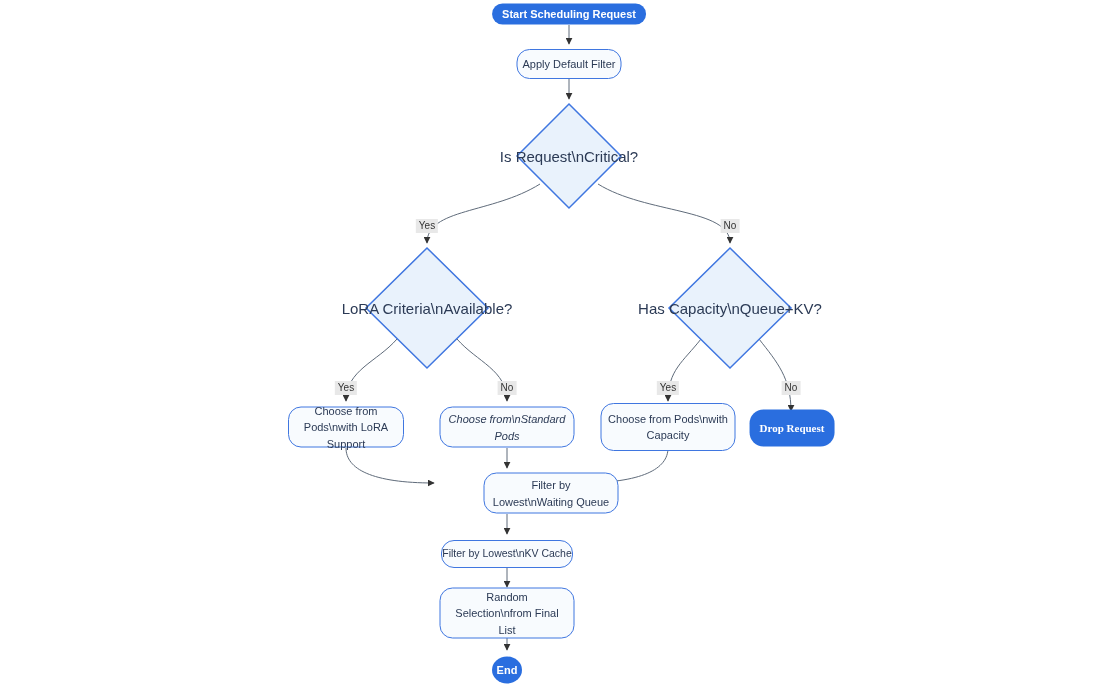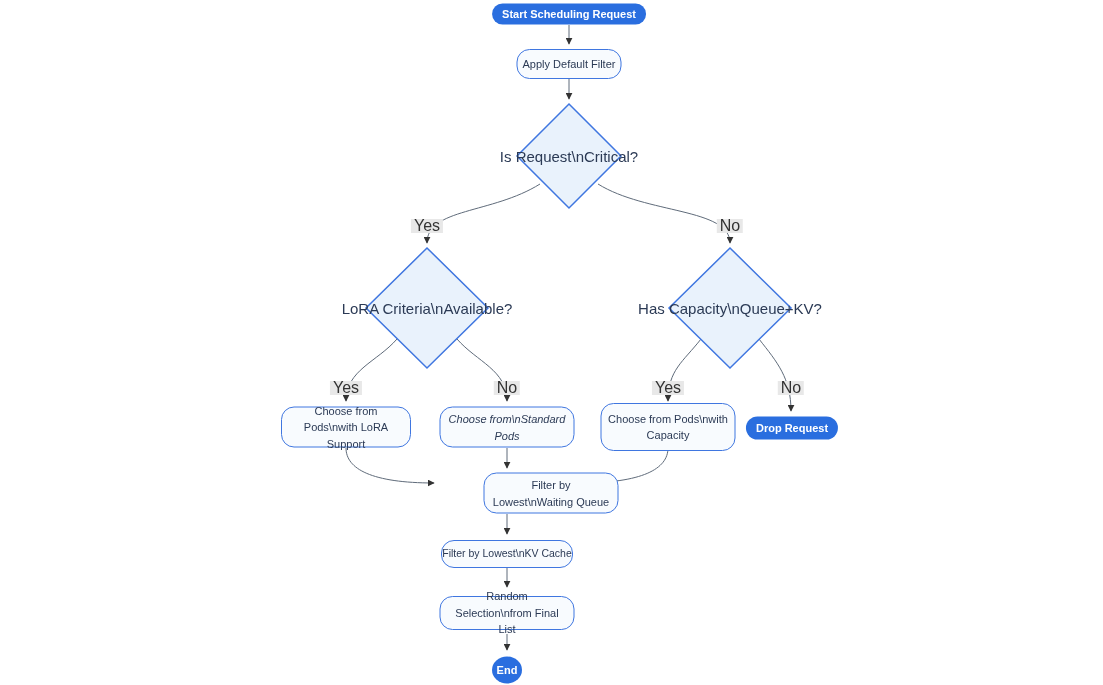--- a/index.html
+++ b/index.html
@@ -62,21 +62,21 @@
     transform: translate(-50%, -50%);
     text-align: center;
     font-size: 15px;
     white-space: nowrap;
   }
   .edge-label {
     position: absolute;
     transform: translate(-50%, -50%);
     background: var(--edge-label-bg, #e8e8e8);
     color: var(--edge-label-text, #333333);
-    font-size: 16px;
+    font-size: 10px;
     padding: 0 3px;
     line-height: 14px;
   }
   .nowrap { white-space: nowrap; }
 </style>
 </head>
 <body>
 
 <div class="stage">
 
@@ -115,33 +115,33 @@
   <div class="node pill-node nowrap" style="left:569px; top:14px; height:21px;">Start Scheduling Request</div>
 
   <div class="node rect-node nowrap" style="left:569px; top:64px; width:105px; height:30px;">Apply Default Filter</div>
 
   <div class="diamond-label" style="left:569px; top:156px;">Is Request\nCritical?</div>
 
   <div class="diamond-label" style="left:427px; top:308px;">LoRA Criteria\nAvailable?</div>
 
   <div class="diamond-label" style="left:730px; top:308px;">Has Capacity\nQueue+KV?</div>
 
-  <div class="node rect-node" style="left:346px; top:427px; width:130px; height:41px;">Choose from Pods\nwith LoRA Support</div>
+  <div class="node rect-node" style="left:346px; top:427px; width:116px; height:41px;">Choose from Pods\nwith LoRA Support</div>
 
   <div class="node rect-node" style="left:507px; top:427px; width:135px; height:41px;font-style:italic;">Choose from\nStandard Pods</div>
 
   <div class="node rect-node" style="left:668px; top:427px; width:135px; height:48px;">Choose from Pods\nwith Capacity</div>
 
-  <div class="node pill-node nowrap" style="left:792px; top:428px; height:23px;">Drop Request</div>
+  <div class="node pill-node nowrap" style="left:792px; top:428px; height:37px;font-family:Liberation Serif, serif;">Drop Request</div>
 
   <div class="node rect-node" style="left:507px; top:493px; width:135px; height:41px;margin-left:44px;">Filter by Lowest\nWaiting Queue</div>
 
   <div class="node rect-node nowrap" style="left:507px; top:554px; width:132px; height:28px; font-size:10.5px;">Filter by Lowest\nKV Cache</div>
 
-  <div class="node rect-node" style="left:507px; top:613px; width:135px; height:34px;">Random Selection\nfrom Final List</div>
+  <div class="node rect-node" style="left:507px; top:613px; width:135px; height:51px;">Random Selection\nfrom Final List</div>
 
   <div class="node circle-node" style="left:507px; top:670px; width:30px; height:27px;">End</div>
 
   <div class="edge-label" style="left:427px; top:226px;">Yes</div>
   <div class="edge-label" style="left:730px; top:226px;">No</div>
   <div class="edge-label" style="left:346px; top:388px;">Yes</div>
   <div class="edge-label" style="left:507px; top:388px;">No</div>
   <div class="edge-label" style="left:668px; top:388px;">Yes</div>
   <div class="edge-label" style="left:791px; top:388px;">No</div>
 

